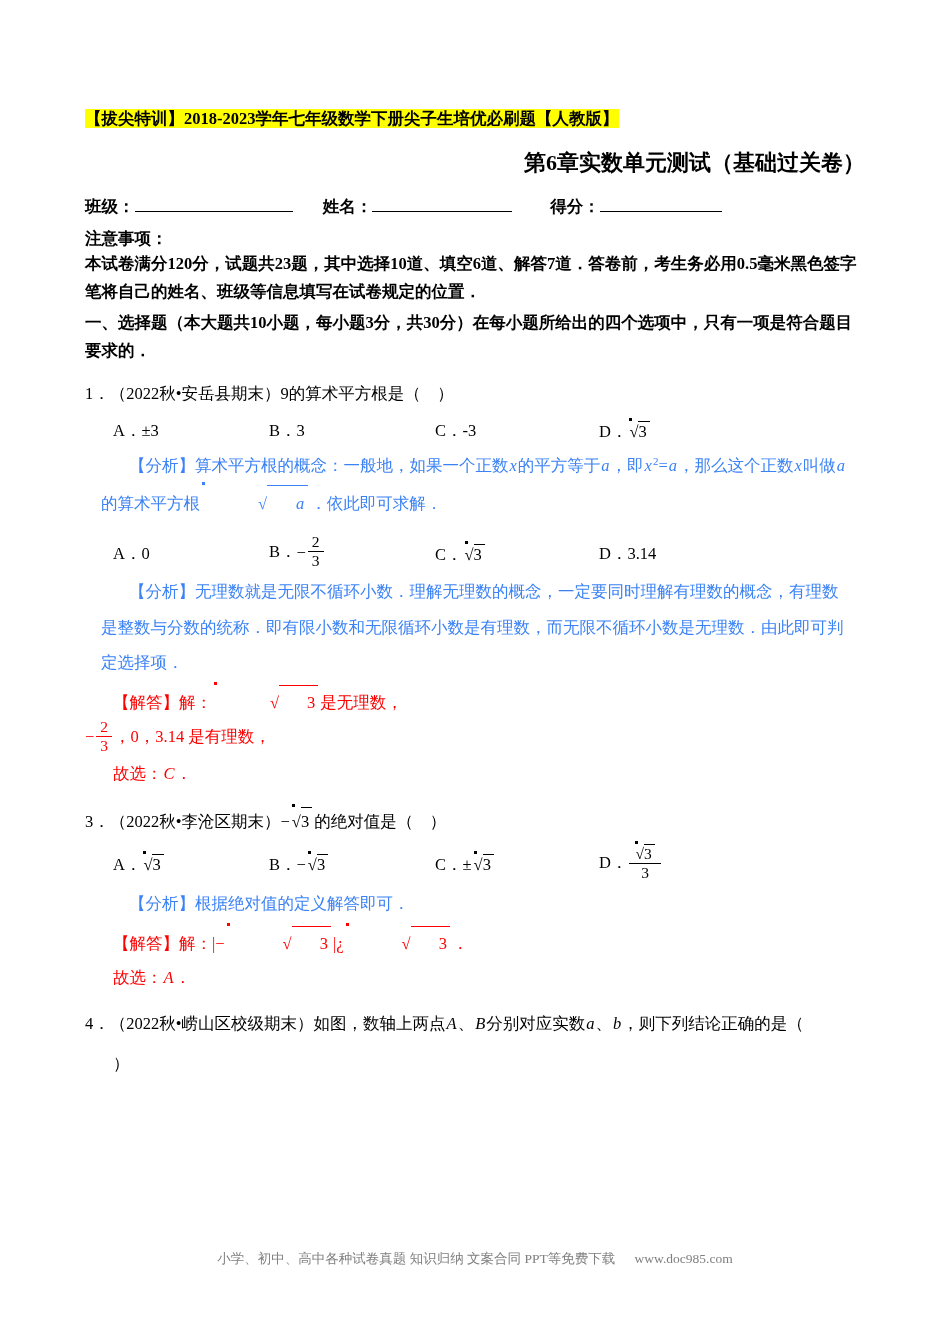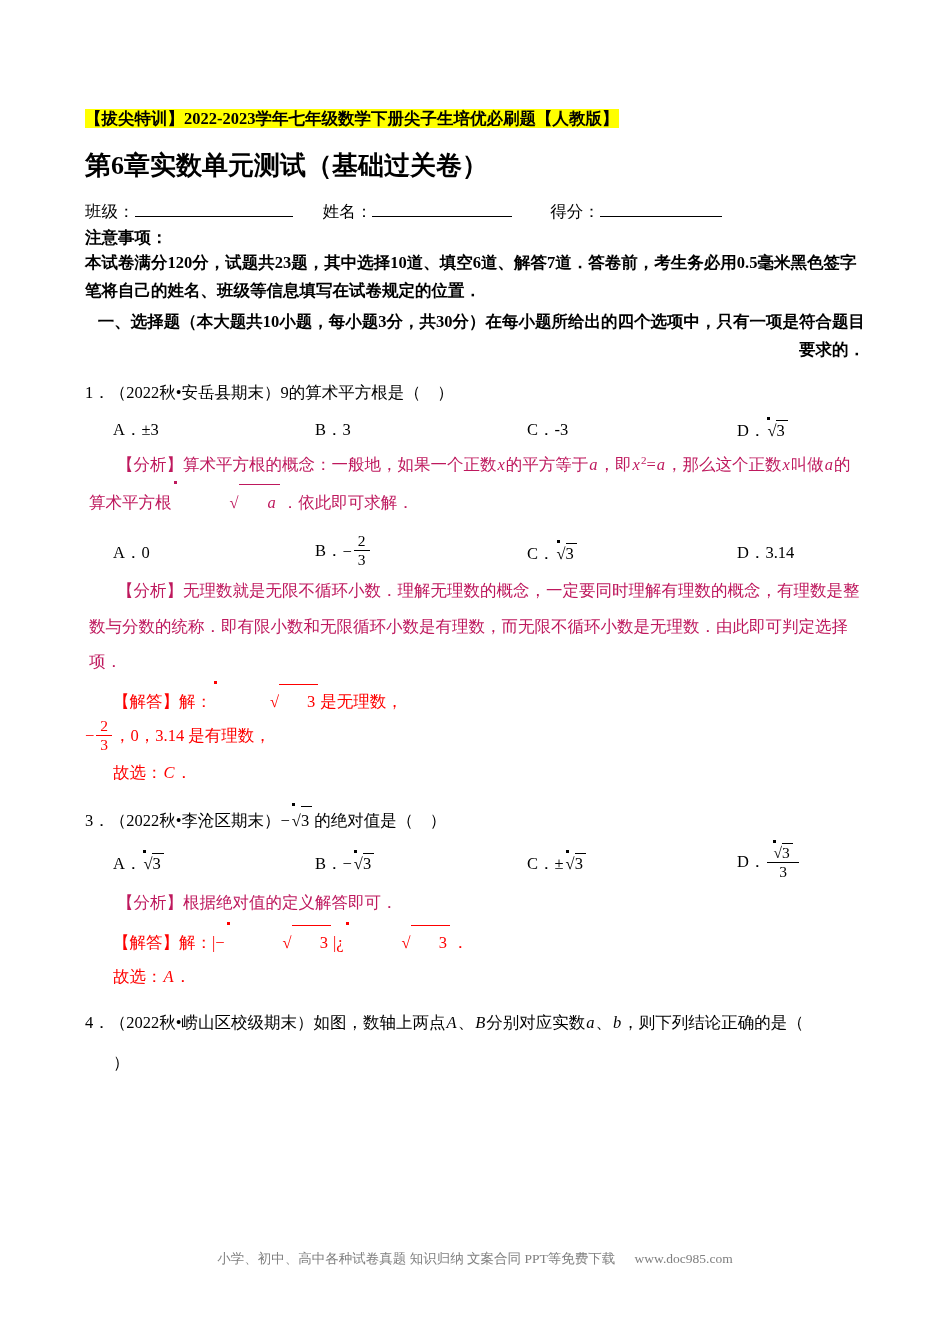--- a/index.html
+++ b/index.html
@@ -1,56 +1,56 @@
 <!DOCTYPE html>
 <html><head>
 <meta charset="utf-8">
 <style>
   *{margin:0;padding:0;box-sizing:border-box;}
   html,body{width:950px;height:1344px;}
   body{background:#ffffff;font-family:"Liberation Serif","DejaVu Serif",serif;font-size:16.5px;color:#000;position:relative;overflow:hidden;}
   .page{padding:108px 85px 0 85px;}
   .banner{background:#ffff00;font-weight:bold;}
-  .title{text-align:left;font-size:26px;font-weight:bold;margin:18px 0 18px;}
-  .fields{font-weight:normal;margin:4px 0 4px;}
+  .title{text-align:right;font-size:22px;font-weight:bold;margin:18px 0 18px;}
+  .fields{font-weight:bold;margin:4px 0 10px;}
   .blank{display:inline-block;border-bottom:1.4px solid #000;height:15px;vertical-align:baseline;}
   .b1{width:158px;margin-right:26px;}
   .b2{width:140px;margin-right:34px;}
   .b3{width:122px;}
   .bold{font-weight:bold;}
   .notice-label{margin:2px 0 0;font-family:Liberation Mono, monospace;}
   .notice{line-height:1.72;}
-  .section{line-height:1.72;margin-top:2px;text-align:right;}
+  .section{line-height:1.72;margin-top:2px;}
   .question{margin-top:14px;}
   .stem{line-height:1.7;}
   .stem-extra{text-indent:28px;line-height:1.7;margin-top:12px;}
-  .options{display:grid;grid-template-columns:156px 166px 164px auto;padding-left:28px;margin:8px 0 2px;align-items:center;min-height:30px;gap:46px;}
+  .options{display:grid;grid-template-columns:156px 166px 164px auto;padding-left:28px;margin:8px 0 2px;align-items:center;min-height:30px;}
   .opt{white-space:nowrap;}
-  .analysis{color:#be185d;line-height:2.15;text-indent:28px;margin:2px 4px;}
+  .analysis{color:#3b82f6;line-height:2.15;text-indent:28px;margin:2px 16px;}
   .aline{color:#fe0000;line-height:2.1;}
   .aline:first-child,.aline:last-child{text-indent:28px;}
   .mi{font-style:italic;padding:0 1px;font-family:"Liberation Serif","DejaVu Serif",serif;}
   sup.msup{font-size:11px;}
   .sqrt{display:inline-block;white-space:nowrap;position:relative;margin:0 2px;padding-top:2px;}
   .sqrt .rsign{display:inline-block;}
   .sqrt .radicand{display:inline-block;border-top:1.3px solid currentColor;padding:0 3px 0 0;}
   .sqrt::before{content:"";position:absolute;left:0;top:-1px;width:3px;height:3px;background:currentColor;}
   .frac{display:inline-block;vertical-align:middle;text-align:center;margin:0 2px;font-size:15.5px;position:relative;top:-2px;line-height:1;}
   .frac .num,.frac .den{display:block;line-height:1.15;padding:0 4px;}
   .frac .den{border-top:1.3px solid currentColor;}
   .footer{position:absolute;left:0;right:0;bottom:76px;text-align:center;color:#7f7f7f;font-size:13.5px;}
   .footer .site{margin-left:16px;}
 </style>
 </head>
 <body>
 
 <div class="page">
 
   <div class="banner-wrap">
-    <span class="banner">【拔尖特训】2022-2023学年七年级数学下册尖子生培优必刷题【人教版】</span>
+    <span class="banner">【拔尖特训】2018-2023学年七年级数学下册尖子生培优必刷题【人教版】</span>
   </div>
 
   <h1 class="title">第6章实数单元测试（基础过关卷）</h1>
 
   <div class="fields">
     <span>班级：</span><span class="blank b1"></span>
     <span>姓名：</span><span class="blank b2"></span>
     <span>得分：</span><span class="blank b3"></span>
   </div>
 

